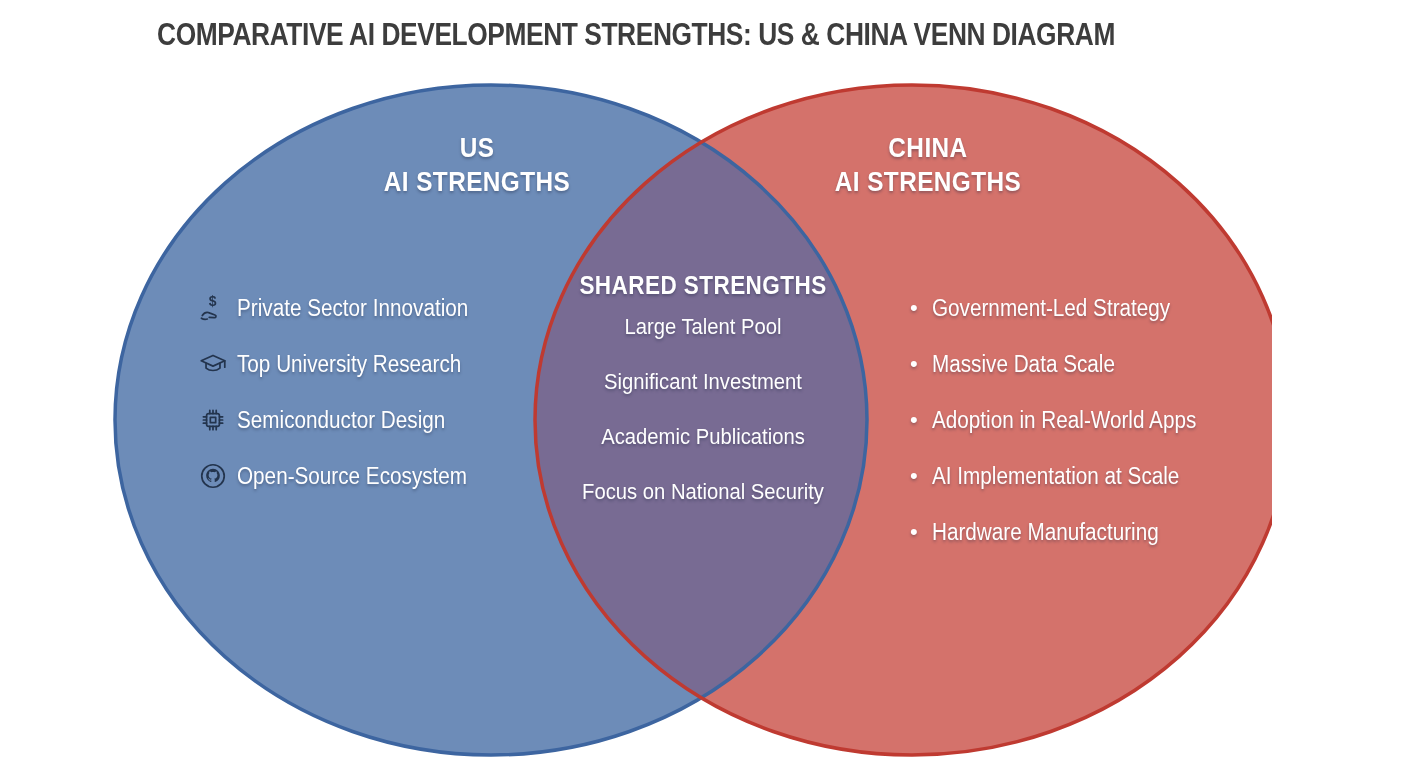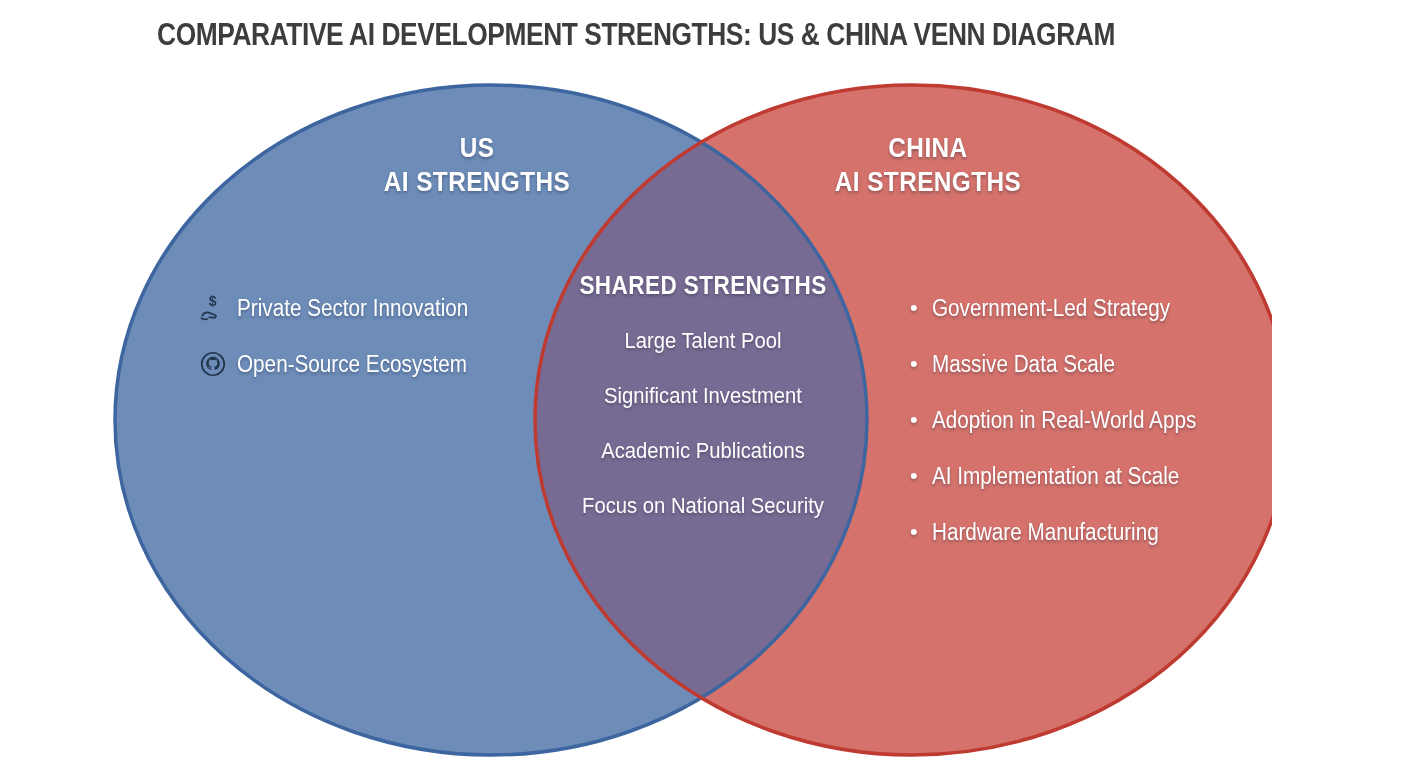--- a/index.html
+++ b/index.html
@@ -89,30 +89,50 @@
           <text x="10" y="12" font-size="13" font-weight="bold" stroke="none" fill="#23344d">$</text>
           <path d="M4 21 c2 -3 5 -3.2 7.2 -2.2 l4.6 1.8 c1.7 .7 1.1 2.5 -.7 2.4 l-4.6 -.3"></path>
           <path d="M3.2 23.5 c1.5 1 3.5 1.3 5.5 .8"></path>
         </svg>
       </span>
       <span class="label">Private Sector Innovation</span>
     </div>
     <div class="row">
       <span class="icon">
         <svg viewBox="0 0 28 28">
+          <path d="M14 6 L25 11 L14 16 L3 11 Z"></path>
+          <path d="M7.5 13.5 v4.3 c3.6 3 9.4 3 13 0 V13.5"></path>
+          <path d="M25 11 v6"></path>
+        </svg>
+      </span>
+      <span class="label">Top University Research</span>
+    </div>
+    <div class="row">
+      <span class="icon">
+        <svg viewBox="0 0 28 28">
+          <rect x="8" y="8" width="12" height="12" rx="2"></rect>
+          <rect x="11.5" y="11.5" width="5" height="5"></rect>
+          <path d="M11 8 V5 M14 8 V5 M17 8 V5 M11 20 v3 M14 20 v3 M17 20 v3 M8 11 H5 M8 14 H5 M8 17 H5 M20 11 h3 M20 14 h3 M20 17 h3"></path>
+        </svg>
+      </span>
+      <span class="label">Semiconductor Design</span>
+    </div>
+    <div class="row">
+      <span class="icon">
+        <svg viewBox="0 0 28 28">
           <circle cx="14" cy="14" r="10.5"></circle>
           <path stroke="none" fill="#23344d" transform="translate(7.6,7.2) scale(0.8)" d="M8 0C3.58 0 0 3.58 0 8c0 3.54 2.29 6.53 5.47 7.59.4.07.55-.17.55-.38 0-.19-.01-.82-.01-1.49-2.01.37-2.53-.49-2.69-.94-.09-.23-.48-.94-.82-1.13-.28-.15-.68-.52-.01-.53.63-.01 1.08.58 1.23.82.72 1.21 1.87.87 2.33.66.07-.52.28-.87.51-1.07-1.78-.2-3.64-.89-3.64-3.95 0-.87.31-1.59.82-2.15-.08-.2-.36-1.02.08-2.12 0 0 .67-.21 2.2.82.64-.18 1.32-.27 2-.27s1.36.09 2 .27c1.53-1.04 2.2-.82 2.2-.82.44 1.1.16 1.92.08 2.12.51.56.82 1.27.82 2.15 0 3.07-1.87 3.75-3.65 3.95.29.25.54.73.54 1.48 0 1.07-.01 1.93-.01 2.2 0 .21.15.46.55.38A8.01 8.01 0 0 0 16 8c0-4.42-3.58-8-8-8z"></path>
         </svg>
       </span>
       <span class="label">Open-Source Ecosystem</span>
     </div>
   </div>
 
   <div class="shared-heading" style="left:503px;top:270px;width:400px;">SHARED STRENGTHS</div>
-  <div class="shared-list" style="left:503px;top:327px;">
+  <div class="shared-list" style="left:503px;top:313px;">
     <div class="shared-item">Large Talent Pool</div>
     <div class="shared-item">Significant Investment</div>
     <div class="shared-item">Academic Publications</div>
     <div class="shared-item">Focus on National Security</div>
   </div>
 
   <div class="list" style="left:910px;top:291px;">
     <div class="row">
       <span class="bullet">•</span>
       <span class="label">Government-Led Strategy</span>

